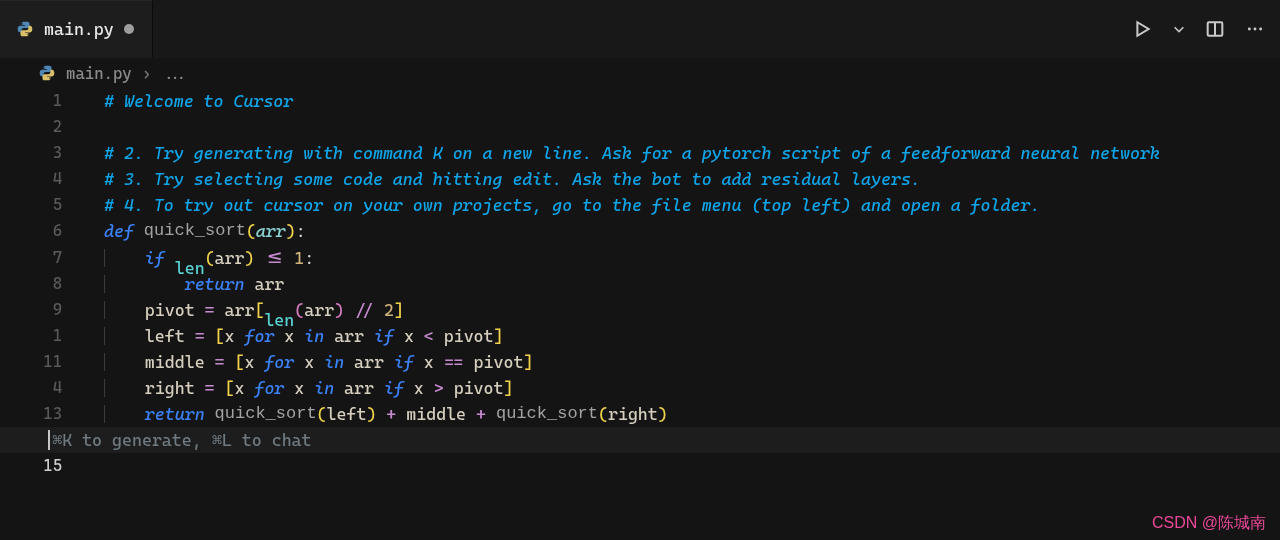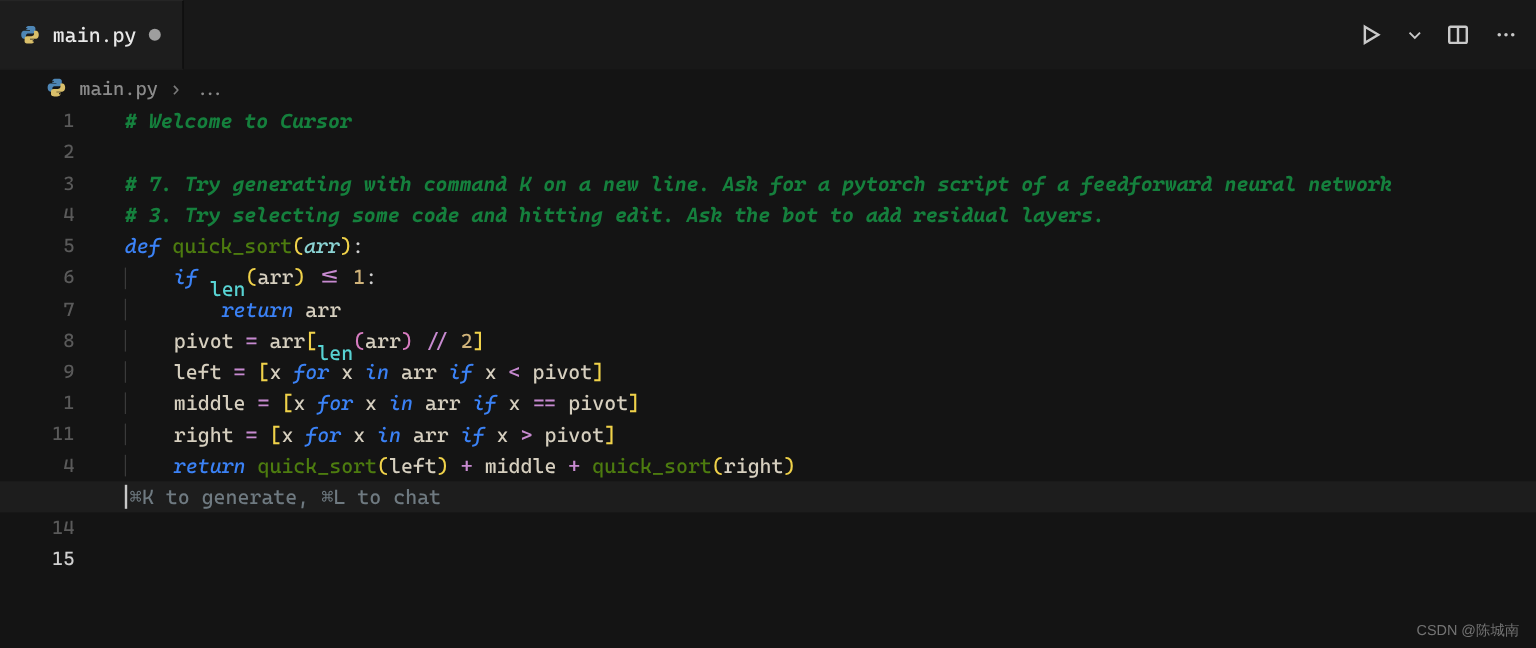--- a/index.html
+++ b/index.html
@@ -18,40 +18,40 @@
   .breadcrumb { height:30px; display:flex; align-items:center; gap:10px; padding-left:38px; color:#8b8b8b; font-size:16px; }
   .breadcrumb .chev { color:#7a7a7a; }
 
   
   .editor { position:relative; height:calc(540px - 58px - 30px); line-height:26.1px; font-size:17px; }
   .gutter { position:absolute; left:0; top:0; bottom:0; width:84px; padding-top:0; }
   .gutter .ln { height:26.1px; text-align:right; padding-right:22px; color:#5a5a5a; font-size:16px; }
   .gutter .ln.active { color:#d0d0d0; }
   .code { position:absolute; left:104px; right:0; top:0; }
   .row { height:26.1px; display:flex; align-items:center; white-space:pre; }
-  .row.current { background:#1d1d1d; margin-left:-104px; padding-left:104px; width:calc(100% + 104px); }
+  .row.current { background:#1d1d1d; margin-left:-104px; padding-left:48px; width:calc(100% + 104px); }
   .indent-guide { display:inline-block; width:0; height:18px; border-left:1px solid #3a3a3a; position:relative; margin-right:0; }
 
   
-  .cmt { color:#15803d; font-style:italic;font-weight:bold; }
+  .cmt { color:#0ea5e9; font-style:italic; }
   .kw  { color:#3b82f6; font-style:italic; }     
-  .fn  { color:#4d7c0f; }                        
+  .fn  { color:#a3a3a3;font-family:Liberation Mono, monospace; }                        
   .prm { color:#8bd4d4; font-style:italic; }     
   .var { color:#d6cfbf; }                        
   .num { color:#d0b37a; }
   .pun { color:#d0d0d0; }
   .op  { color:#c78ad0; }
   .bi  { color:#58d3d3;margin-top:20px; }                        
   .br1 { color:#f0d24a; }
   .br2 { color:#d77cc0; }
   .plc { color:#6f7a81; font-style:normal; }
 
   .cursor { display:inline-block; width:2px; height:20px; background:#c8c8c8; vertical-align:middle; margin-right:2px; }
 
-  .watermark { position:absolute; right:14px; bottom:6px; color:#737373; font-size:12px; font-family:Arial,sans-serif;text-align:right; }
+  .watermark { position:absolute; right:14px; bottom:6px; color:#ec4899; font-size:16px; font-family:Arial,sans-serif;text-align:right; }
 
   .file-icon { display:inline-flex; width:18px; height:18px; }
   .file-icon svg { width:18px; height:18px; }
 </style>
 </head>
 <body>
 
 <div class="tabbar">
   <div class="tab">
     <span class="file-icon">
@@ -120,22 +120,23 @@
       <div class="ln">1</div>
       <div class="ln">11</div>
       <div class="ln">4</div>
       <div class="ln">13</div>
       <div class="ln">14</div>
       <div class="ln active">15</div>
     </div>
   <div class="code">
       <div class="row"><span class="cmt"># Welcome to Cursor</span></div>
       <div class="row"> </div>
-      <div class="row"><span class="cmt"># 7. Try generating with command K on a new line. Ask for a pytorch script of a feedforward neural network</span></div>
+      <div class="row"><span class="cmt"># 2. Try generating with command K on a new line. Ask for a pytorch script of a feedforward neural network</span></div>
       <div class="row"><span class="cmt"># 3. Try selecting some code and hitting edit. Ask the bot to add residual layers.</span></div>
+      <div class="row"><span class="cmt"># 4. To try out cursor on your own projects, go to the file menu (top left) and open a folder.</span></div>
       <div class="row"><span class="kw">def </span><span class="fn">quick_sort</span><span class="br1">(</span><span class="prm">arr</span><span class="br1">)</span><span class="pun">:</span></div>
       <div class="row"><span class="indent-guide"></span><span>    </span><span class="kw">if </span><span class="bi">len</span><span class="br1">(</span><span class="var">arr</span><span class="br1">)</span><span class="pun"> </span><span class="op">&lt;=</span><span class="pun"> </span><span class="num">1</span><span class="pun">:</span></div>
       <div class="row"><span class="indent-guide"></span><span>        </span><span class="kw">return </span><span class="var">arr</span></div>
       <div class="row"><span class="indent-guide"></span><span>    </span><span class="var">pivot </span><span class="op">=</span><span class="pun"> </span><span class="var">arr</span><span class="br1">[</span><span class="bi">len</span><span class="br2">(</span><span class="var">arr</span><span class="br2">)</span><span class="pun"> </span><span class="op">//</span><span class="pun"> </span><span class="num">2</span><span class="br1">]</span></div>
       <div class="row"><span class="indent-guide"></span><span>    </span><span class="var">left </span><span class="op">=</span><span class="pun"> </span><span class="br1">[</span><span class="var">x </span><span class="kw">for </span><span class="var">x </span><span class="kw">in </span><span class="var">arr </span><span class="kw">if </span><span class="var">x </span><span class="op">&lt;</span><span class="pun"> </span><span class="var">pivot</span><span class="br1">]</span></div>
       <div class="row"><span class="indent-guide"></span><span>    </span><span class="var">middle </span><span class="op">=</span><span class="pun"> </span><span class="br1">[</span><span class="var">x </span><span class="kw">for </span><span class="var">x </span><span class="kw">in </span><span class="var">arr </span><span class="kw">if </span><span class="var">x </span><span class="op">==</span><span class="pun"> </span><span class="var">pivot</span><span class="br1">]</span></div>
       <div class="row"><span class="indent-guide"></span><span>    </span><span class="var">right </span><span class="op">=</span><span class="pun"> </span><span class="br1">[</span><span class="var">x </span><span class="kw">for </span><span class="var">x </span><span class="kw">in </span><span class="var">arr </span><span class="kw">if </span><span class="var">x </span><span class="op">&gt;</span><span class="pun"> </span><span class="var">pivot</span><span class="br1">]</span></div>
       <div class="row"><span class="indent-guide"></span><span>    </span><span class="kw">return </span><span class="fn">quick_sort</span><span class="br1">(</span><span class="var">left</span><span class="br1">)</span><span class="pun"> </span><span class="op">+</span><span class="pun"> </span><span class="var">middle </span><span class="op">+</span><span class="pun"> </span><span class="fn">quick_sort</span><span class="br1">(</span><span class="var">right</span><span class="br1">)</span></div>
       <div class="row current"><span class="cursor"></span><span class="plc">⌘K to generate, ⌘L to chat</span></div>
     </div>

